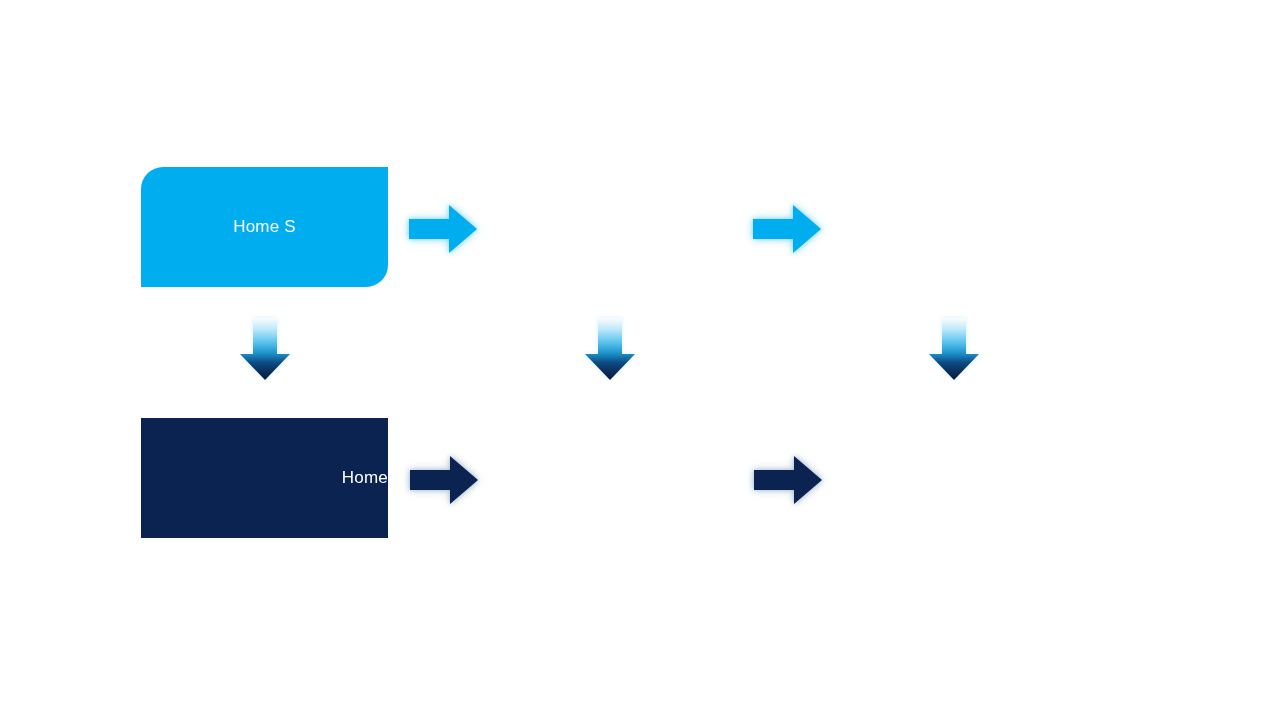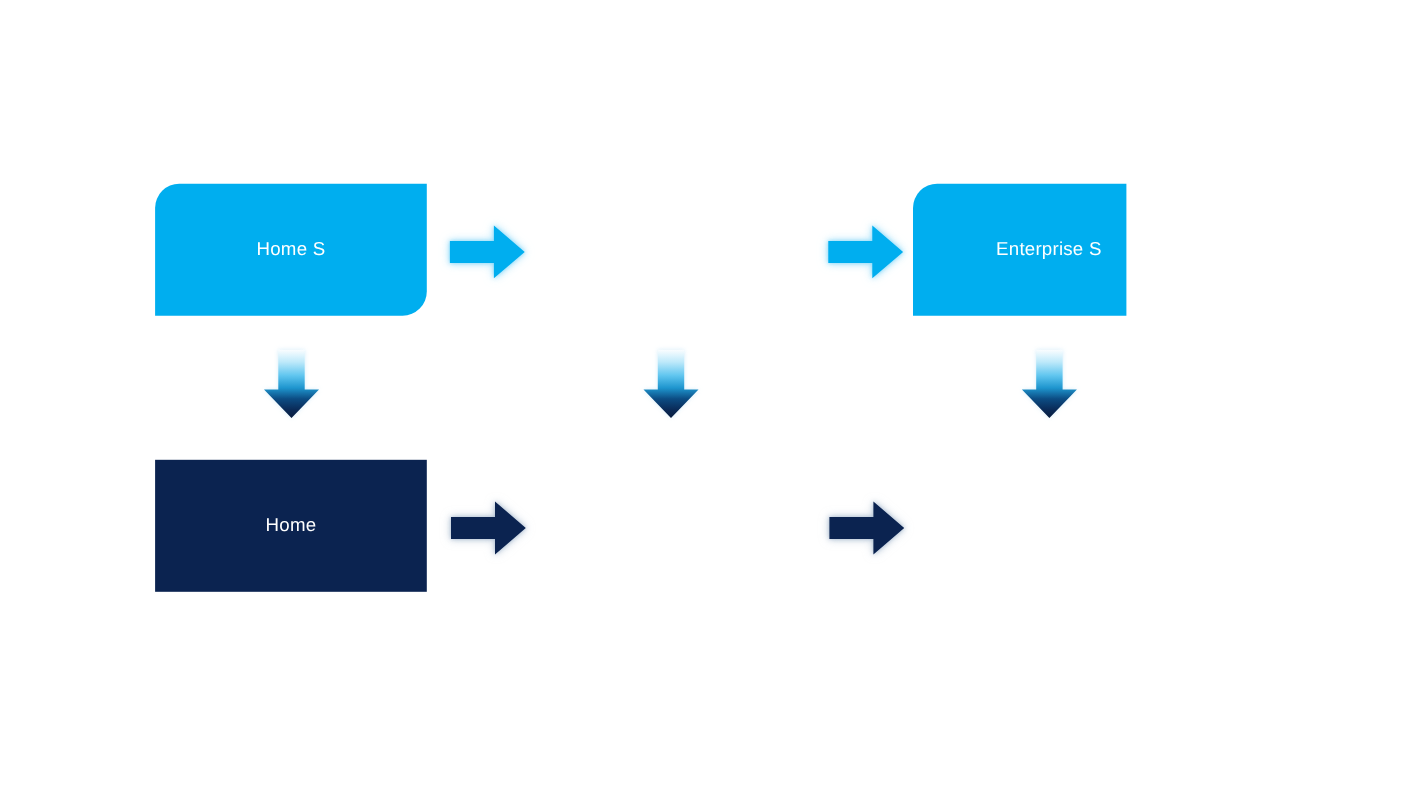--- a/index.html
+++ b/index.html
@@ -21,20 +21,21 @@
     color: var(--label-text, #ffffff);
     font-size: 17px;
     letter-spacing: 0.2px;
   }
   .node.top {
     background: var(--light-blue, #00AEEF);
     border-radius: 22px 0 22px 0;
   }
   .node.bottom {
     background: var(--dark-navy, #0B2350);
+    justify-content: flex-end;
   }
   .pos-c0 { left: 141px; }
   .pos-c1 { left: 486px; }
   .pos-c2 { left: 830px; }
   .pos-r0 { top: 167px; }
   .pos-r1 { top: 418px; }
 
   svg.arrow { position: absolute; overflow: visible; display: block; }
   .arrow-light polygon { fill: var(--light-blue, #00AEEF); }
   .arrow-light {
@@ -67,23 +68,20 @@
         <stop offset="72%" stop-color="#0C4C83"></stop>
         <stop offset="88%" stop-color="#0A2A57"></stop>
         <stop offset="100%" stop-color="#081C3E"></stop>
       </linearGradient>
     </defs>
   </svg>
 
   <div class="node top pos-c0 pos-r0">
     <span>Home S</span>
   </div>
-  <div class="node top pos-c2 pos-r0">
-    <span>Enterprise S</span>
-  </div>
 
   <div class="node bottom pos-c0 pos-r1">
     <span>Home</span>
   </div>
 
   <svg class="arrow arrow-light" style="left:409px; top:205px;" width="68" height="48" viewBox="0 0 68 48">
     <polygon points="0,14 40,14 40,0 68,24 40,48 40,34 0,34"></polygon>
   </svg>
   <svg class="arrow arrow-light" style="left:753px; top:205px;" width="68" height="48" viewBox="0 0 68 48">
     <polygon points="0,14 40,14 40,0 68,24 40,48 40,34 0,34"></polygon>

